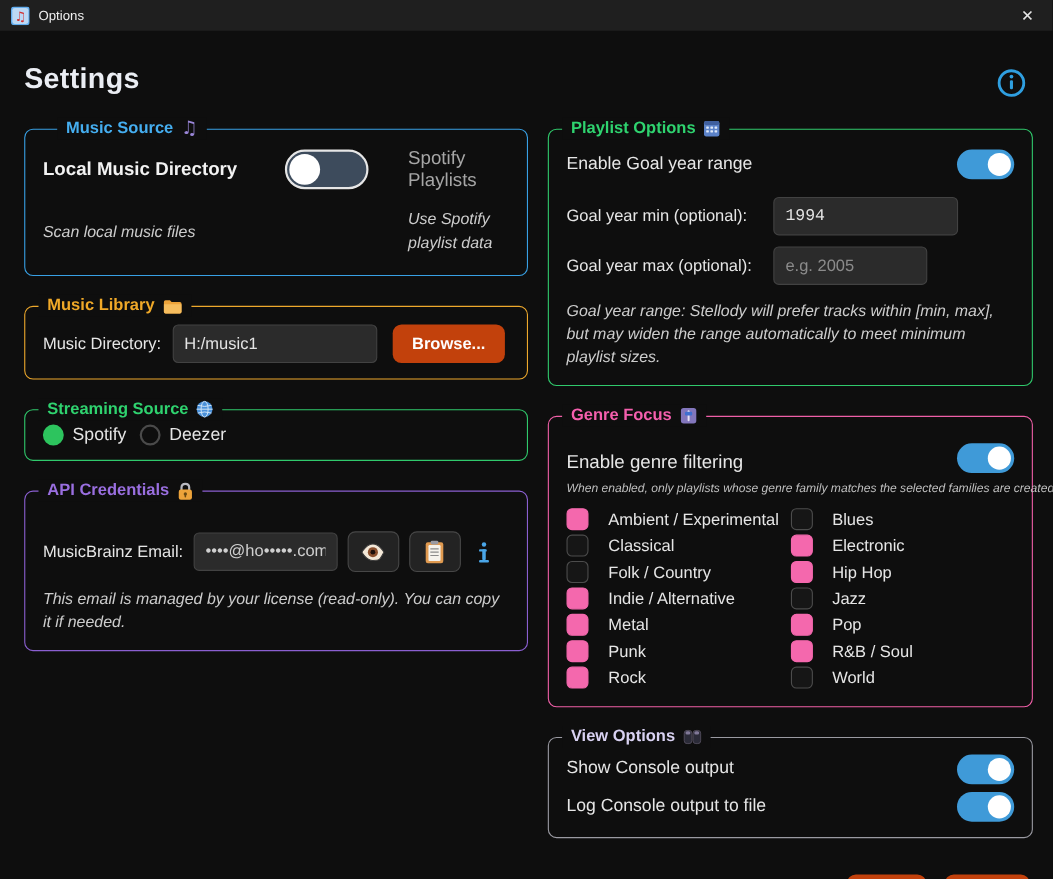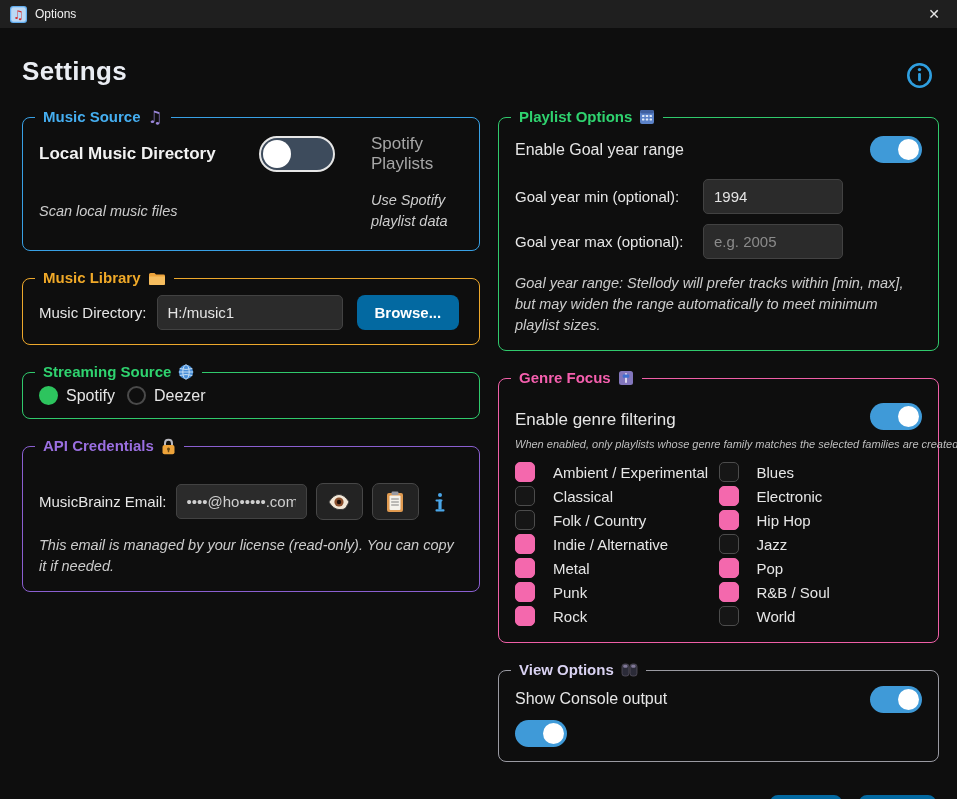--- a/index.html
+++ b/index.html
@@ -33,21 +33,21 @@
   
   .group {
     position:relative; border:1.5px solid #666; border-radius:8px;
     padding:16px 16px 14px 16px; margin-top:27px;
   }
   .legend {
     position:absolute; top:-11px; left:12px; background:#0e0e0e;
     padding:0 8px; font-weight:700; font-size:15px;
     display:flex; align-items:center; gap:7px; line-height:20px;
   }
-  .g-blue   { border-color:#38a0e4; } .g-blue   > .legend { color:#45aef0; }
+  .g-blue   { border-color:#38a0e4; } .g-blue   > .legend { color:#45aef0;margin-left:17px; }
   .g-orange { border-color:#eda82c; } .g-orange > .legend { color:#f0a928; }
   .g-green  { border-color:#30c96c; } .g-green  > .legend { color:#2fd36f; }
   .g-purple { border-color:#8a5fd0; } .g-purple > .legend { color:#9a6fe0; }
   .g-pink   { border-color:#ef5fa7; } .g-pink   > .legend { color:#f55fae; }
   .g-gray   { border-color:#9a9aa2; } .g-gray   > .legend { color:#d9d2f2; }
   
   .toggle {
     width:52px; height:27px; border-radius:14px; position:relative;
     background:#555; flex:none; cursor:pointer;
   }
@@ -62,21 +62,21 @@
     border:2px solid #e6e6e6; background:#3d4b5c;
   }
   .toggle-lg .knob { width:28px; height:28px; top:2px; left:2px; }
   .text-input {
     background:#2b2b2b; border:1px solid #424242; border-radius:5px;
     color:#e4e4e4; font-size:15px; padding:7px 10px; height:35px;
     font-family:"Liberation Sans", sans-serif; outline:none;
   }
   .text-input::placeholder { color:#8b8b8b; }
   .btn {
-    background:#0369a1; color:#fff; font-weight:700; font-size:15px;
+    background:#c2410c; color:#fff; font-weight:700; font-size:15px;
     border:none; border-radius:8px; padding:9px 18px; cursor:pointer;
     font-family:"Liberation Sans", sans-serif;
   }
   .icon-btn {
     width:47px; height:37px; background:#232323; border:1px solid #474747;
     border-radius:7px; display:flex; align-items:center; justify-content:center;
     cursor:pointer; flex:none;
   }
   .hint { font-style:italic; color:#cccccc; font-size:14.5px; line-height:1.45; }
   .label { font-size:15px; color:#e6e6e6; }
@@ -274,21 +274,21 @@
           </span>
         </div>
         <div class="row space-between" style="margin-top:2px;">
           <span class="label" style="font-size:16px;">Enable Goal year range</span>
           <span class="toggle on">
               <span class="knob"></span>
             </span>
         </div>
         <div class="row" style="margin-top:16px;">
           <span class="label" style="width:178px;">Goal year min (optional):</span>
-          <input class="text-input" style="width: 140px;" value="1994">
+          <input class="text-input" style="width: 168px; font-family: Liberation Mono, monospace;" value="1994">
         </div>
         <div class="row" style="margin-top:10px;">
           <span class="label" style="width:178px;">Goal year max (optional):</span>
           <input class="text-input" style="width: 140px;" placeholder="e.g. 2005">
         </div>
         <div class="hint" style="margin-top:14px;">Goal year range: Stellody will prefer tracks within [min, max], but may widen the range automatically to meet minimum playlist sizes.</div>
       </div>
 
       <div class="group g-pink" style="padding-top:22px;">
         <div class="legend">
@@ -380,20 +380,21 @@
             </svg>
           </span>
         </div>
         <div class="row space-between" style="height:32px;">
           <span class="label" style="font-size:16px;">Show Console output</span>
           <span class="toggle on">
               <span class="knob"></span>
             </span>
         </div>
         <div class="row space-between" style="height:32px; margin-top:2px;">
+          <span class="label" style="font-size:16px;">Log Console output to file</span>
           <span class="toggle on">
               <span class="knob"></span>
             </span>
         </div>
       </div>
 
     </div>
   </div>
 </div>
 

